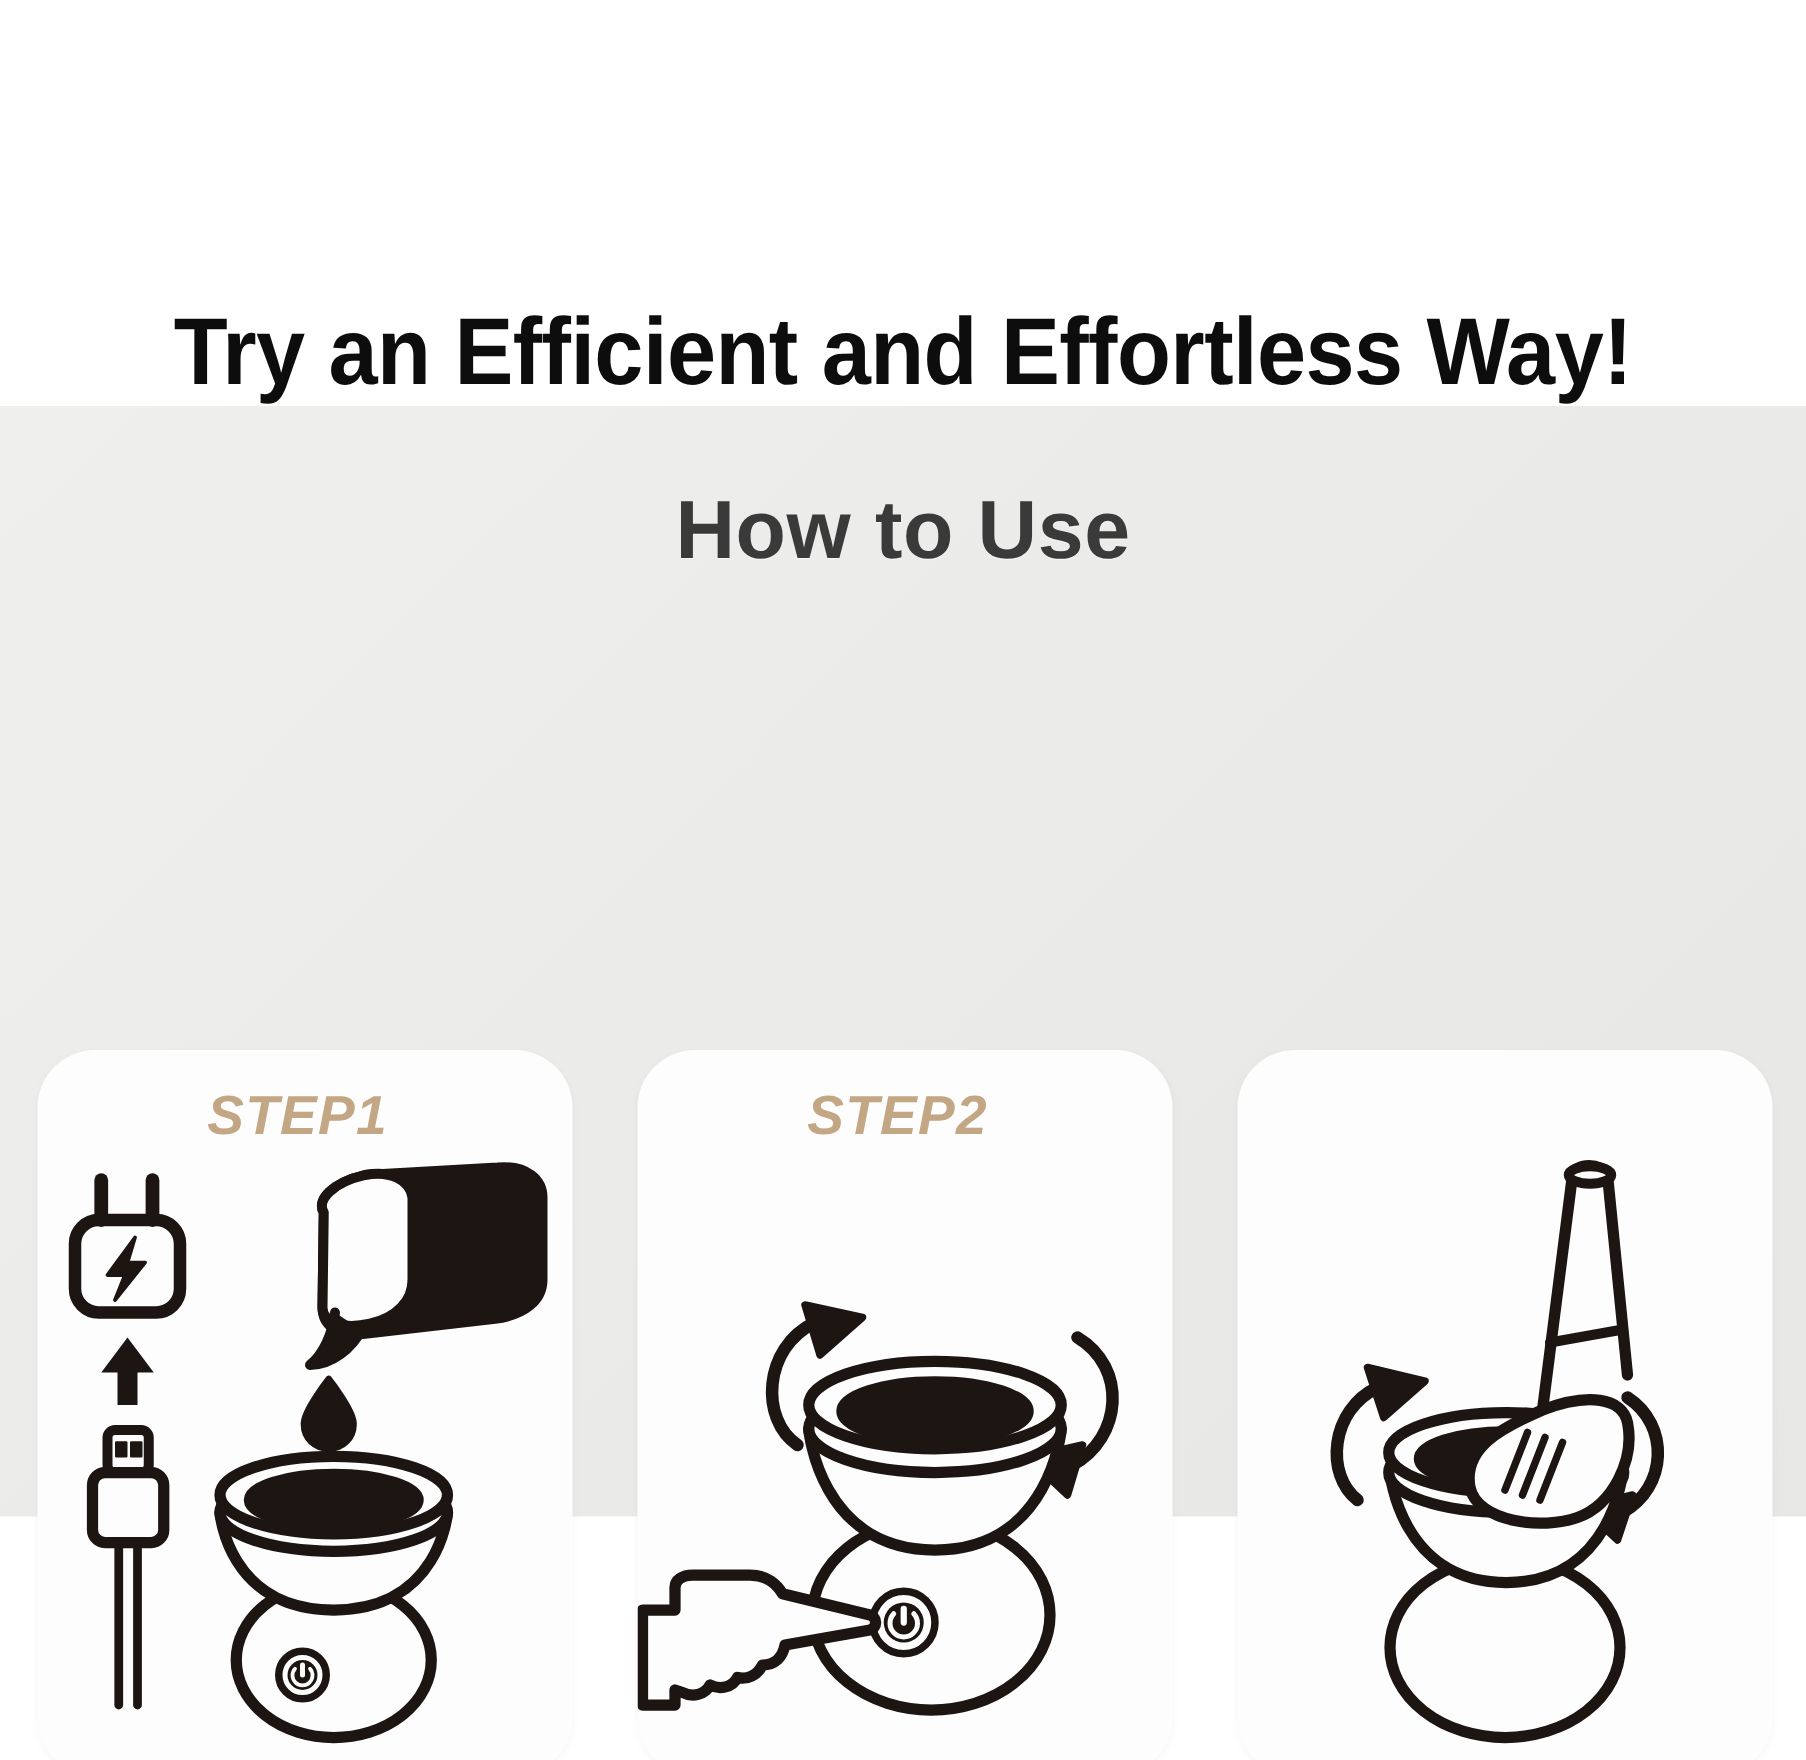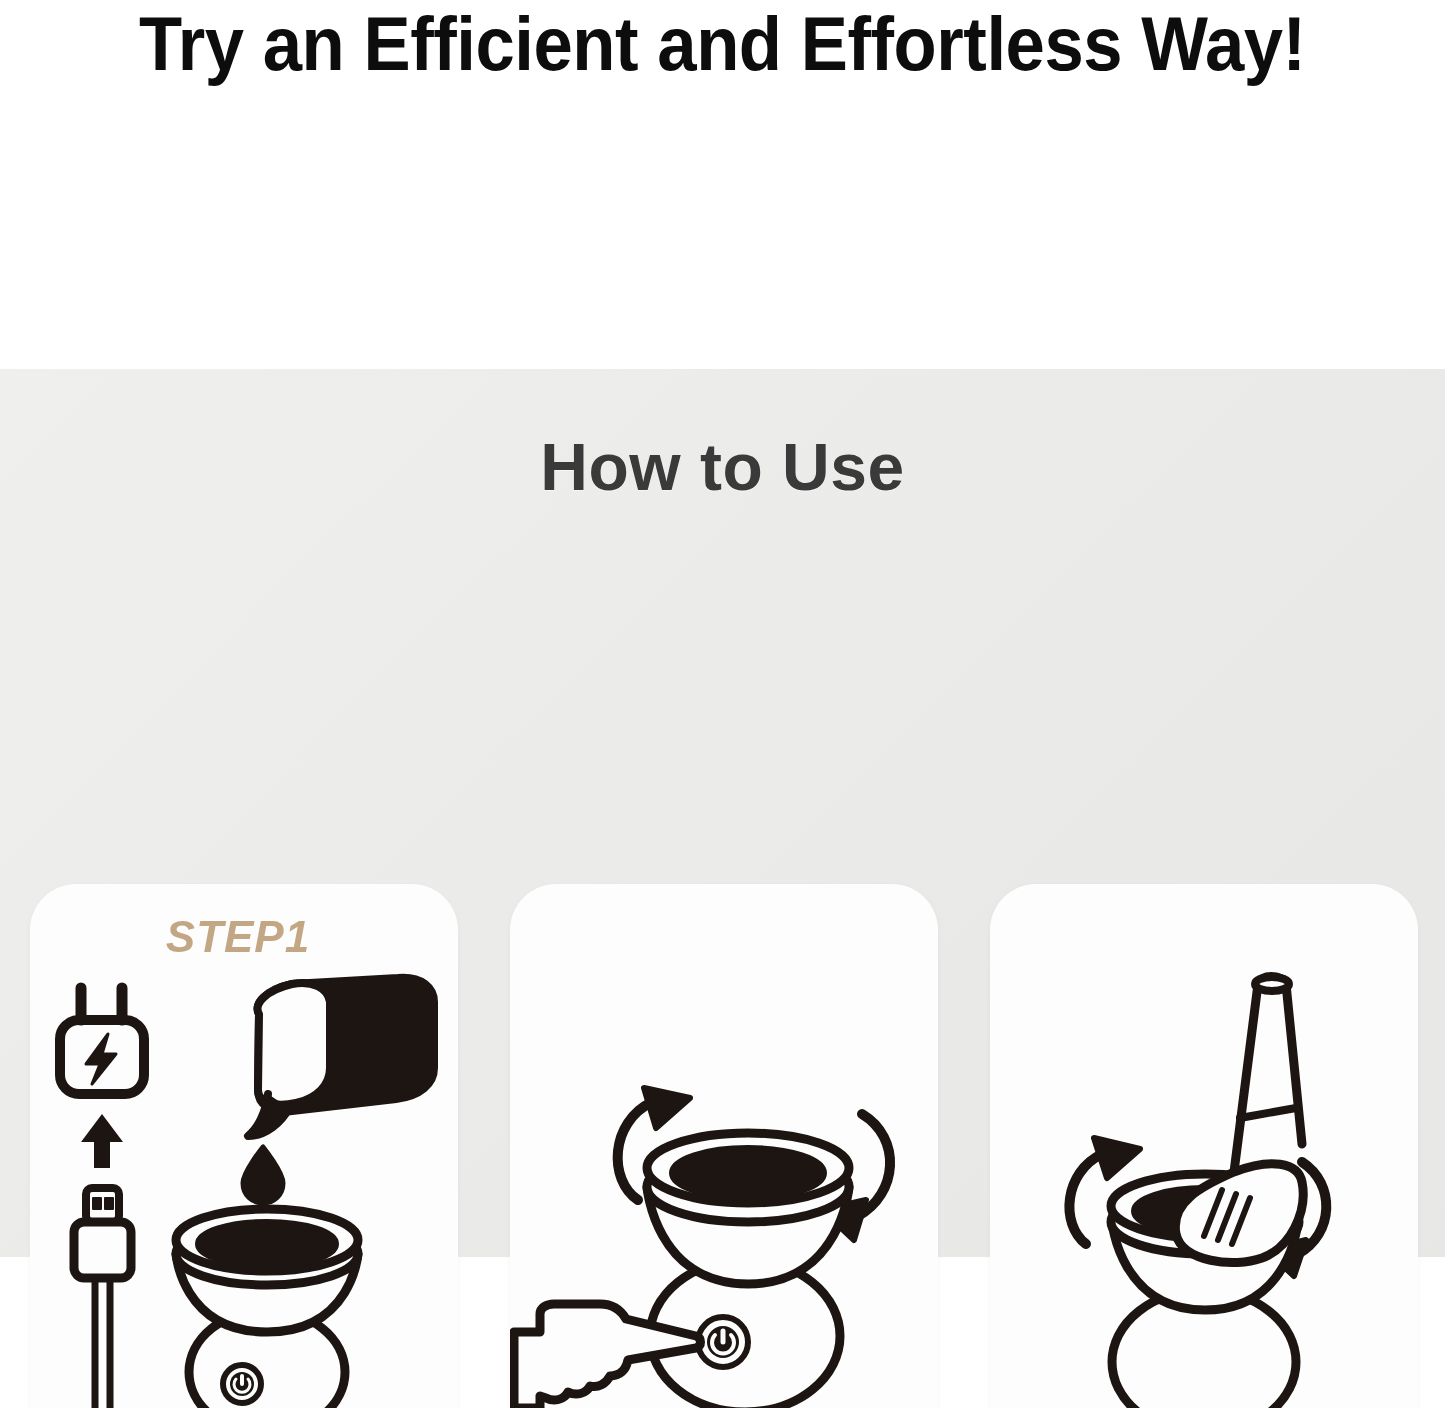--- a/index.html
+++ b/index.html
@@ -12,40 +12,39 @@
     height: 1408px;
     font-family: "Liberation Sans", sans-serif;
     overflow: hidden;
   }
 
   
   .banner {
     height: 325px;
     background: #ffffff;
     display: flex;
-    align-items: flex-start;
+    align-items: flex-end;
     justify-content: center;
   }
   .banner-title {
     font-family: "Liberation Sans Narrow", "Liberation Sans", sans-serif;
     font-weight: 700;
     font-size: 76px;
     letter-spacing: -0.5px;
     color: #0d0d0d;
     transform: scaleX(0.93);
     white-space: nowrap;
   }
 
   
   .panel {
     position: relative;
     height: 888px;
     background: #ececeb;
     background-image: linear-gradient(135deg, #efefee 0%, #eaeae9 55%, #e7e7e6 100%);
-    margin-top: 44px;
   }
 
   .panel-heading {
     text-align: center;
     padding-top: 60px;
     font-family: "Liberation Sans", sans-serif;
     font-weight: 700;
     font-size: 66px;
     color: #3a3a3a;
     letter-spacing: 0.5px;
@@ -169,20 +168,21 @@
 
             </g>
           </svg>
         </div>
       </div>
 
     </div>
 
     <div class="step">
       <div class="card">
+        <div class="step-label">STEP2</div>
         <div class="art">
           <svg viewBox="0 0 428 492" xmlns="http://www.w3.org/2000/svg">
             <g fill="none" stroke="#1d1511" stroke-width="9" stroke-linecap="round" stroke-linejoin="round">
 
               <g>
                 <path d="M128 228 C98 208 100 150 142 130" stroke-width="10"></path>
                 <path d="M134 116 L180 126 L146 156 Z" fill="#1d1511" stroke="#1d1511" stroke-width="6"></path>
               </g>
 
               <g>

